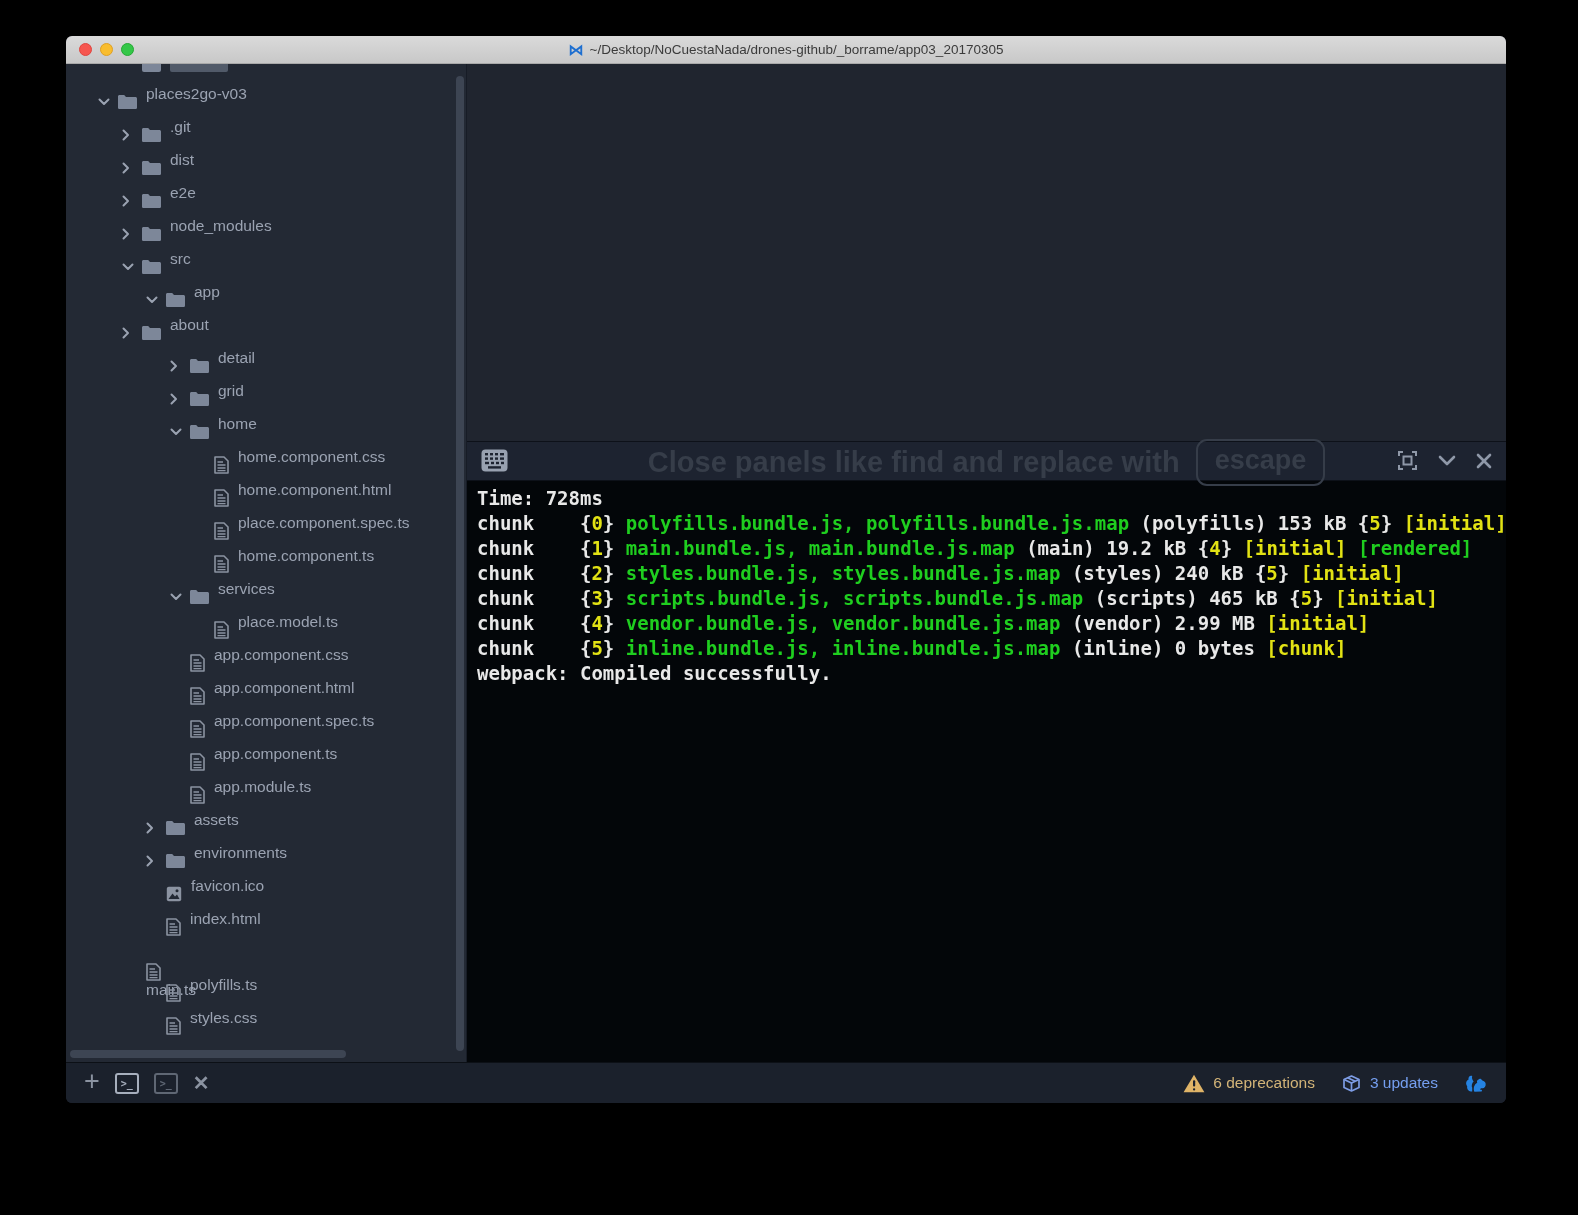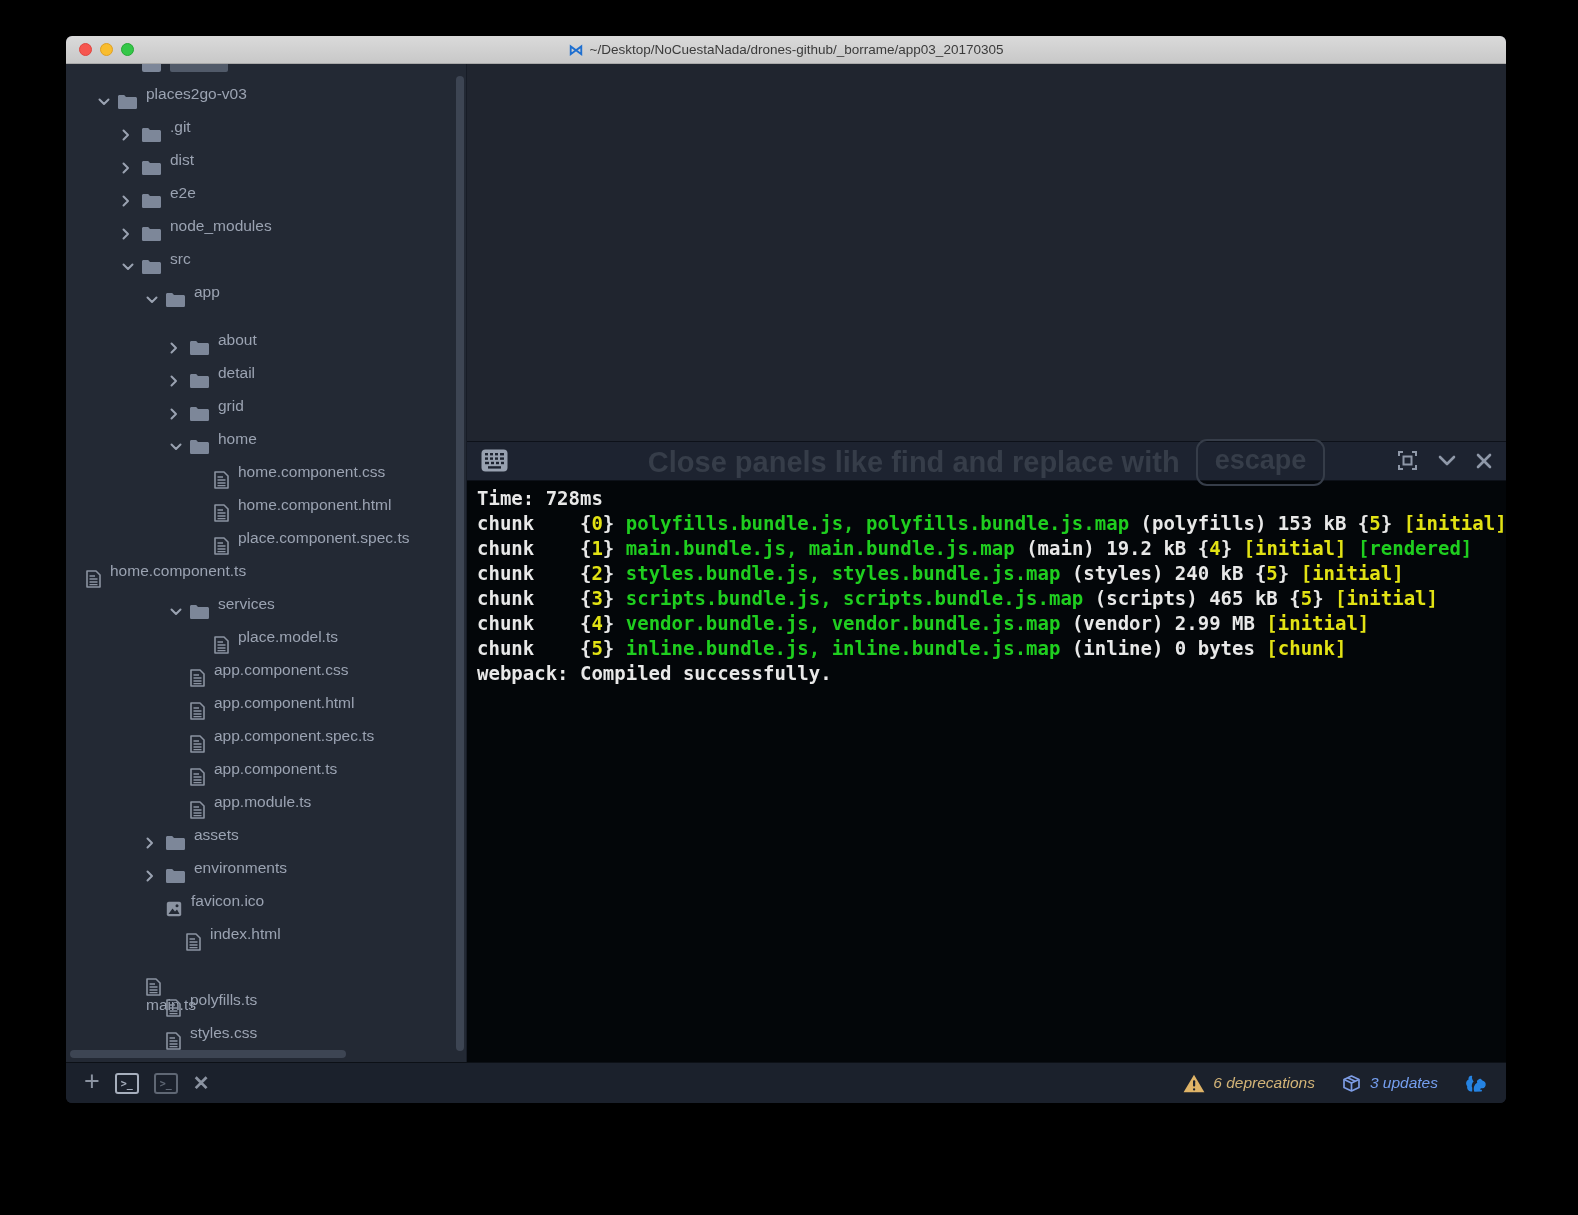--- a/index.html
+++ b/index.html
@@ -77,21 +77,21 @@
   .sb-left{display:flex;align-items:center;gap:15px;}
   .sb-plus{color:#8b93a1;font-size:27px;font-weight:400;line-height:1;margin-top:-3px;cursor:pointer;}
   .sb-term{
     width:24px;height:21px;border:2px solid #a7afbd;border-radius:3px;box-sizing:border-box;
     display:flex;align-items:center;justify-content:center;
     font-family:"DejaVu Sans Mono",monospace;font-size:10px;font-weight:bold;color:#a7afbd;cursor:pointer;
   }
   .sb-term.dim{border-color:#5f6774;color:#5f6774;}
   .sb-x{color:#8b93a1;font-size:20px;font-weight:bold;line-height:1;cursor:pointer;}
   .sb-right{margin-left:auto;display:flex;align-items:center;gap:26px;}
-  .sb-item{display:flex;align-items:center;gap:8px;cursor:pointer;font-style:italic;}
+  .sb-item{display:flex;align-items:center;gap:8px;cursor:pointer;}
   .sb-dep-text{font-size:15.5px;color:#d3b478;}
   .sb-upd-text{font-size:15.5px;color:#759ff0;}
   svg{display:block;}
 </style>
 </head>
 <body>
 
 <div class="window">
 
   <div class="titlebar">
@@ -198,21 +198,21 @@
                 <path d="M1.5 1.5 L6 6 L10.5 1.5"></path>
               </svg>
             </span>
             <span class="ficon">
               <svg width="19" height="15" viewBox="0 0 19 15">
                 <path fill="#7d8799" d="M0 2.5 C0 1.5 0.7 1 1.6 1 L6.2 1 L8 3 L17.4 3 C18.3 3 19 3.6 19 4.5 L19 13.4 C19 14.3 18.3 15 17.4 15 L1.6 15 C0.7 15 0 14.3 0 13.4 Z"></path>
               </svg>
             </span>
             <span class="tlabel">app</span>
           </div>
-          <div class="trow" style="padding-left: 104px; margin-top: 15px;">
+          <div class="trow" style="padding-left: 56px;">
             <span class="chslot">
               <svg width="8" height="12" viewBox="0 0 8 12" fill="none" stroke="#9aa2b1" stroke-width="2" stroke-linecap="round" stroke-linejoin="round">
                 <path d="M1.5 1.5 L6 6 L1.5 10.5"></path>
               </svg>
             </span>
             <span class="ficon">
               <svg width="19" height="15" viewBox="0 0 19 15">
                 <path fill="#7d8799" d="M0 2.5 C0 1.5 0.7 1 1.6 1 L6.2 1 L8 3 L17.4 3 C18.3 3 19 3.6 19 4.5 L19 13.4 C19 14.3 18.3 15 17.4 15 L1.6 15 C0.7 15 0 14.3 0 13.4 Z"></path>
               </svg>
             </span>
@@ -280,21 +280,21 @@
           <div class="trow" style="padding-left: 128px;">
             <span class="chslot"></span>
             <span class="ficon">
               <svg width="15" height="18" viewBox="0 0 15 18" fill="none">
                 <path d="M1 1 L10 1 L14 5 L14 17 L1 17 Z" stroke="#8b93a1" stroke-width="1.6" stroke-linejoin="round"></path>
                 <path d="M3.5 6 L9 6 M3.5 9 L11.5 9 M3.5 12 L11.5 12 M3.5 14.7 L11.5 14.7" stroke="#8b93a1" stroke-width="1.3"></path>
               </svg>
             </span>
             <span class="tlabel">place.component.spec.ts</span>
           </div>
-          <div class="trow" style="">
+          <div class="trow" style="padding-left: 128px;">
             <span class="chslot"></span>
             <span class="ficon">
               <svg width="15" height="18" viewBox="0 0 15 18" fill="none">
                 <path d="M1 1 L10 1 L14 5 L14 17 L1 17 Z" stroke="#8b93a1" stroke-width="1.6" stroke-linejoin="round"></path>
                 <path d="M3.5 6 L9 6 M3.5 9 L11.5 9 M3.5 12 L11.5 12 M3.5 14.7 L11.5 14.7" stroke="#8b93a1" stroke-width="1.3"></path>
               </svg>
             </span>
             <span class="tlabel">home.component.ts</span>
           </div>
           <div class="trow" style="padding-left: 104px;">
@@ -400,21 +400,21 @@
             <span class="chslot"></span>
             <span class="ficon">
               <svg width="16" height="16" viewBox="0 0 16 16">
                 <rect x="0.8" y="0.8" width="14.4" height="14.4" rx="2" fill="#8b93a1"></rect>
                 <path d="M2.5 13 L6.5 7.5 L9 10.5 L11 8.5 L13.5 13 Z" fill="#232934"></path>
                 <circle cx="11" cy="4.8" r="1.5" fill="#232934"></circle>
               </svg>
             </span>
             <span class="tlabel">favicon.ico</span>
           </div>
-          <div class="trow" style="padding-left: 100px;">
+          <div class="trow" style="padding-left: 80px;">
             <span class="chslot"></span>
             <span class="ficon">
               <svg width="15" height="18" viewBox="0 0 15 18" fill="none">
                 <path d="M1 1 L10 1 L14 5 L14 17 L1 17 Z" stroke="#8b93a1" stroke-width="1.6" stroke-linejoin="round"></path>
                 <path d="M3.5 6 L9 6 M3.5 9 L11.5 9 M3.5 12 L11.5 12 M3.5 14.7 L11.5 14.7" stroke="#8b93a1" stroke-width="1.3"></path>
               </svg>
             </span>
             <span class="tlabel">index.html</span>
           </div>
           <div class="trow" style="padding-left: 80px; flex-direction: column;">

